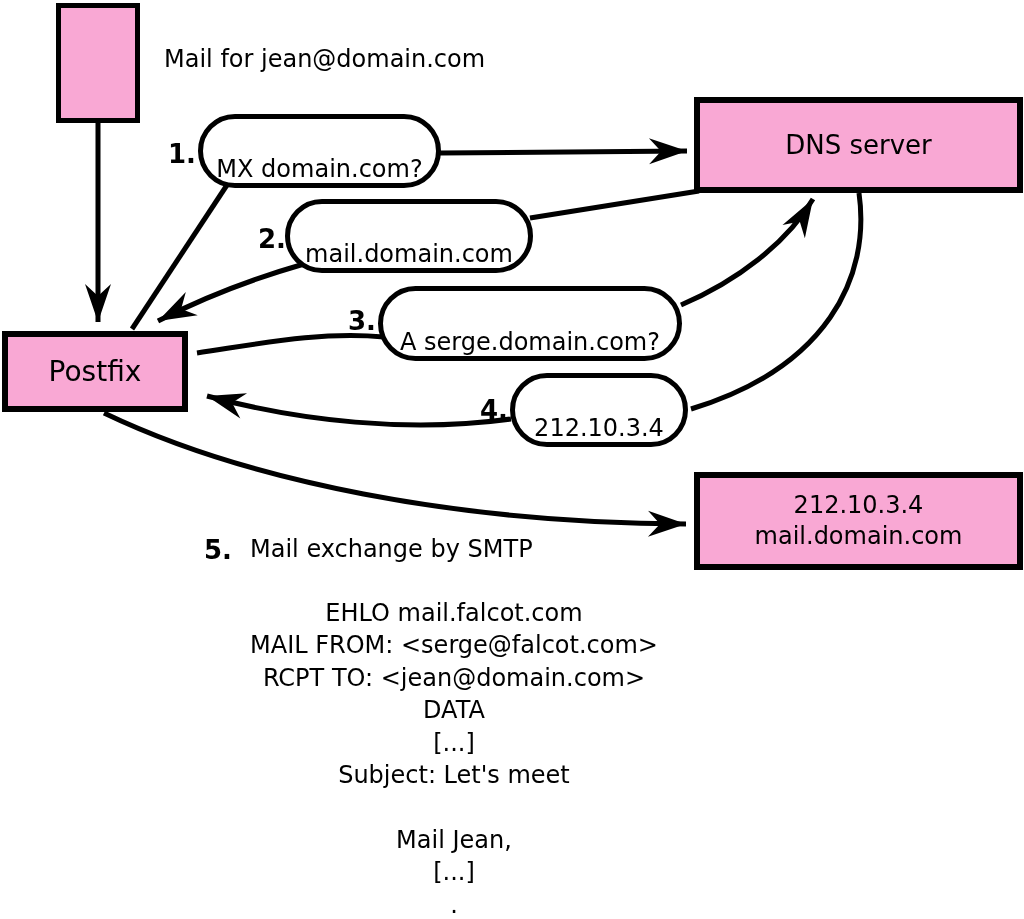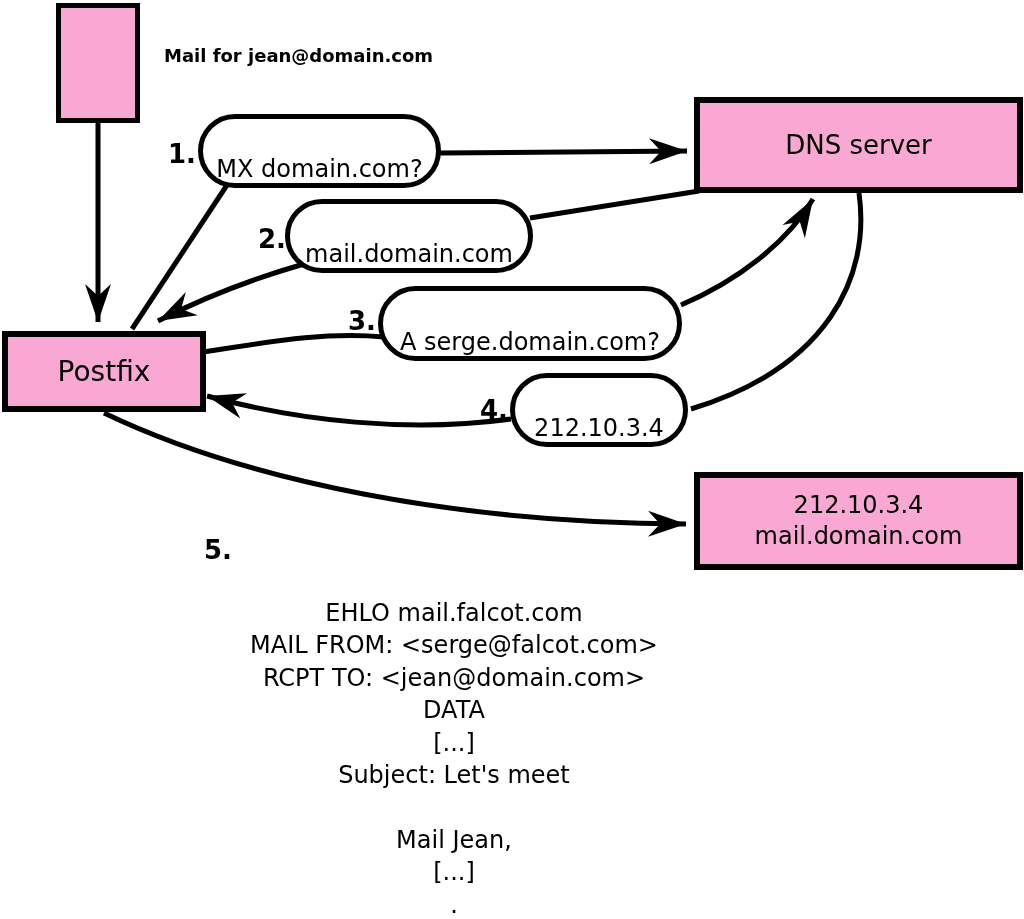--- a/index.html
+++ b/index.html
@@ -17,21 +17,21 @@
   .node-label{font-size:26px;}
   .node-label-lines{font-size:24px;line-height:31px;}
   .pill{
     position:absolute;box-sizing:border-box;background:#fff;border:5px solid #000;
     display:flex;align-items:flex-end;justify-content:center;text-align:center;
     font-size:24px;
   }
   .stepnum{
     position:absolute;font-size:26px;font-weight:bold;text-align:right;
   }
-  .freelabel{position:absolute;font-size:18px;font-weight:bold;white-space:nowrap;}
+  .freelabel{position:absolute;font-size:24px;font-weight:normal;white-space:nowrap;}
   .smtp{
     position:absolute;left:250px;top:597px;font-size:24px;
   }
   .smtp-line{height:32.4px;line-height:32.4px;white-space:pre;text-align:center;}
 </style>
 </head>
 <body>
 
 <div class="stage">
 
@@ -56,21 +56,21 @@
   </svg>
 
   <div class="node letter" style="left:56px;top:3px;width:84px;height:120px;"></div>
 
   <div class="freelabel" style="left:164px;top:45px;">Mail for jean@domain.com</div>
 
   <div class="node" style="left:694px;top:97px;width:329px;height:96px;">
     <span class="node-label">DNS server</span>
   </div>
 
-  <div class="node" style="left:2px;top:331px;width:204px;height:81px;">
+  <div class="node" style="left:2px;top:331px;width:186px;height:81px;">
     <span class="node-label" style="font-size:28px;">Postfix</span>
   </div>
 
   <div class="node" style="left:694px;top:472px;width:329px;height:98px;flex-direction:column;">
     <div class="node-label-lines">212.10.3.4</div>
     <div class="node-label-lines">mail.domain.com</div>
   </div>
 
   <div class="stepnum" style="left:150px;top:139px;width:46px;">1.</div>
   <div class="pill" style="left:198px;top:114px;width:243px;height:74px;border-radius:37px;">
@@ -86,20 +86,21 @@
   <div class="pill" style="left:378px;top:286px;width:304px;height:75px;border-radius:38px;">
     <span>A serge.domain.com?</span>
   </div>
 
   <div class="stepnum" style="left:462px;top:395px;width:46px;">4.</div>
   <div class="pill" style="left:510px;top:373px;width:178px;height:74px;border-radius:37px;">
     <span>212.10.3.4</span>
   </div>
 
   <div class="stepnum" style="left:186px;top:535px;width:46px;">5.</div>
+  <div class="freelabel" style="left:250px;top:535px;">Mail exchange by SMTP</div>
 
   <div class="smtp">
     <div class="smtp-line">EHLO mail.falcot.com</div>
     <div class="smtp-line">MAIL FROM: &lt;serge@falcot.com&gt;</div>
     <div class="smtp-line">RCPT TO: &lt;jean@domain.com&gt;</div>
     <div class="smtp-line">DATA</div>
     <div class="smtp-line">[...]</div>
     <div class="smtp-line">Subject: Let's meet</div>
     <div class="smtp-line"></div>
     <div class="smtp-line">Mail Jean,</div>

